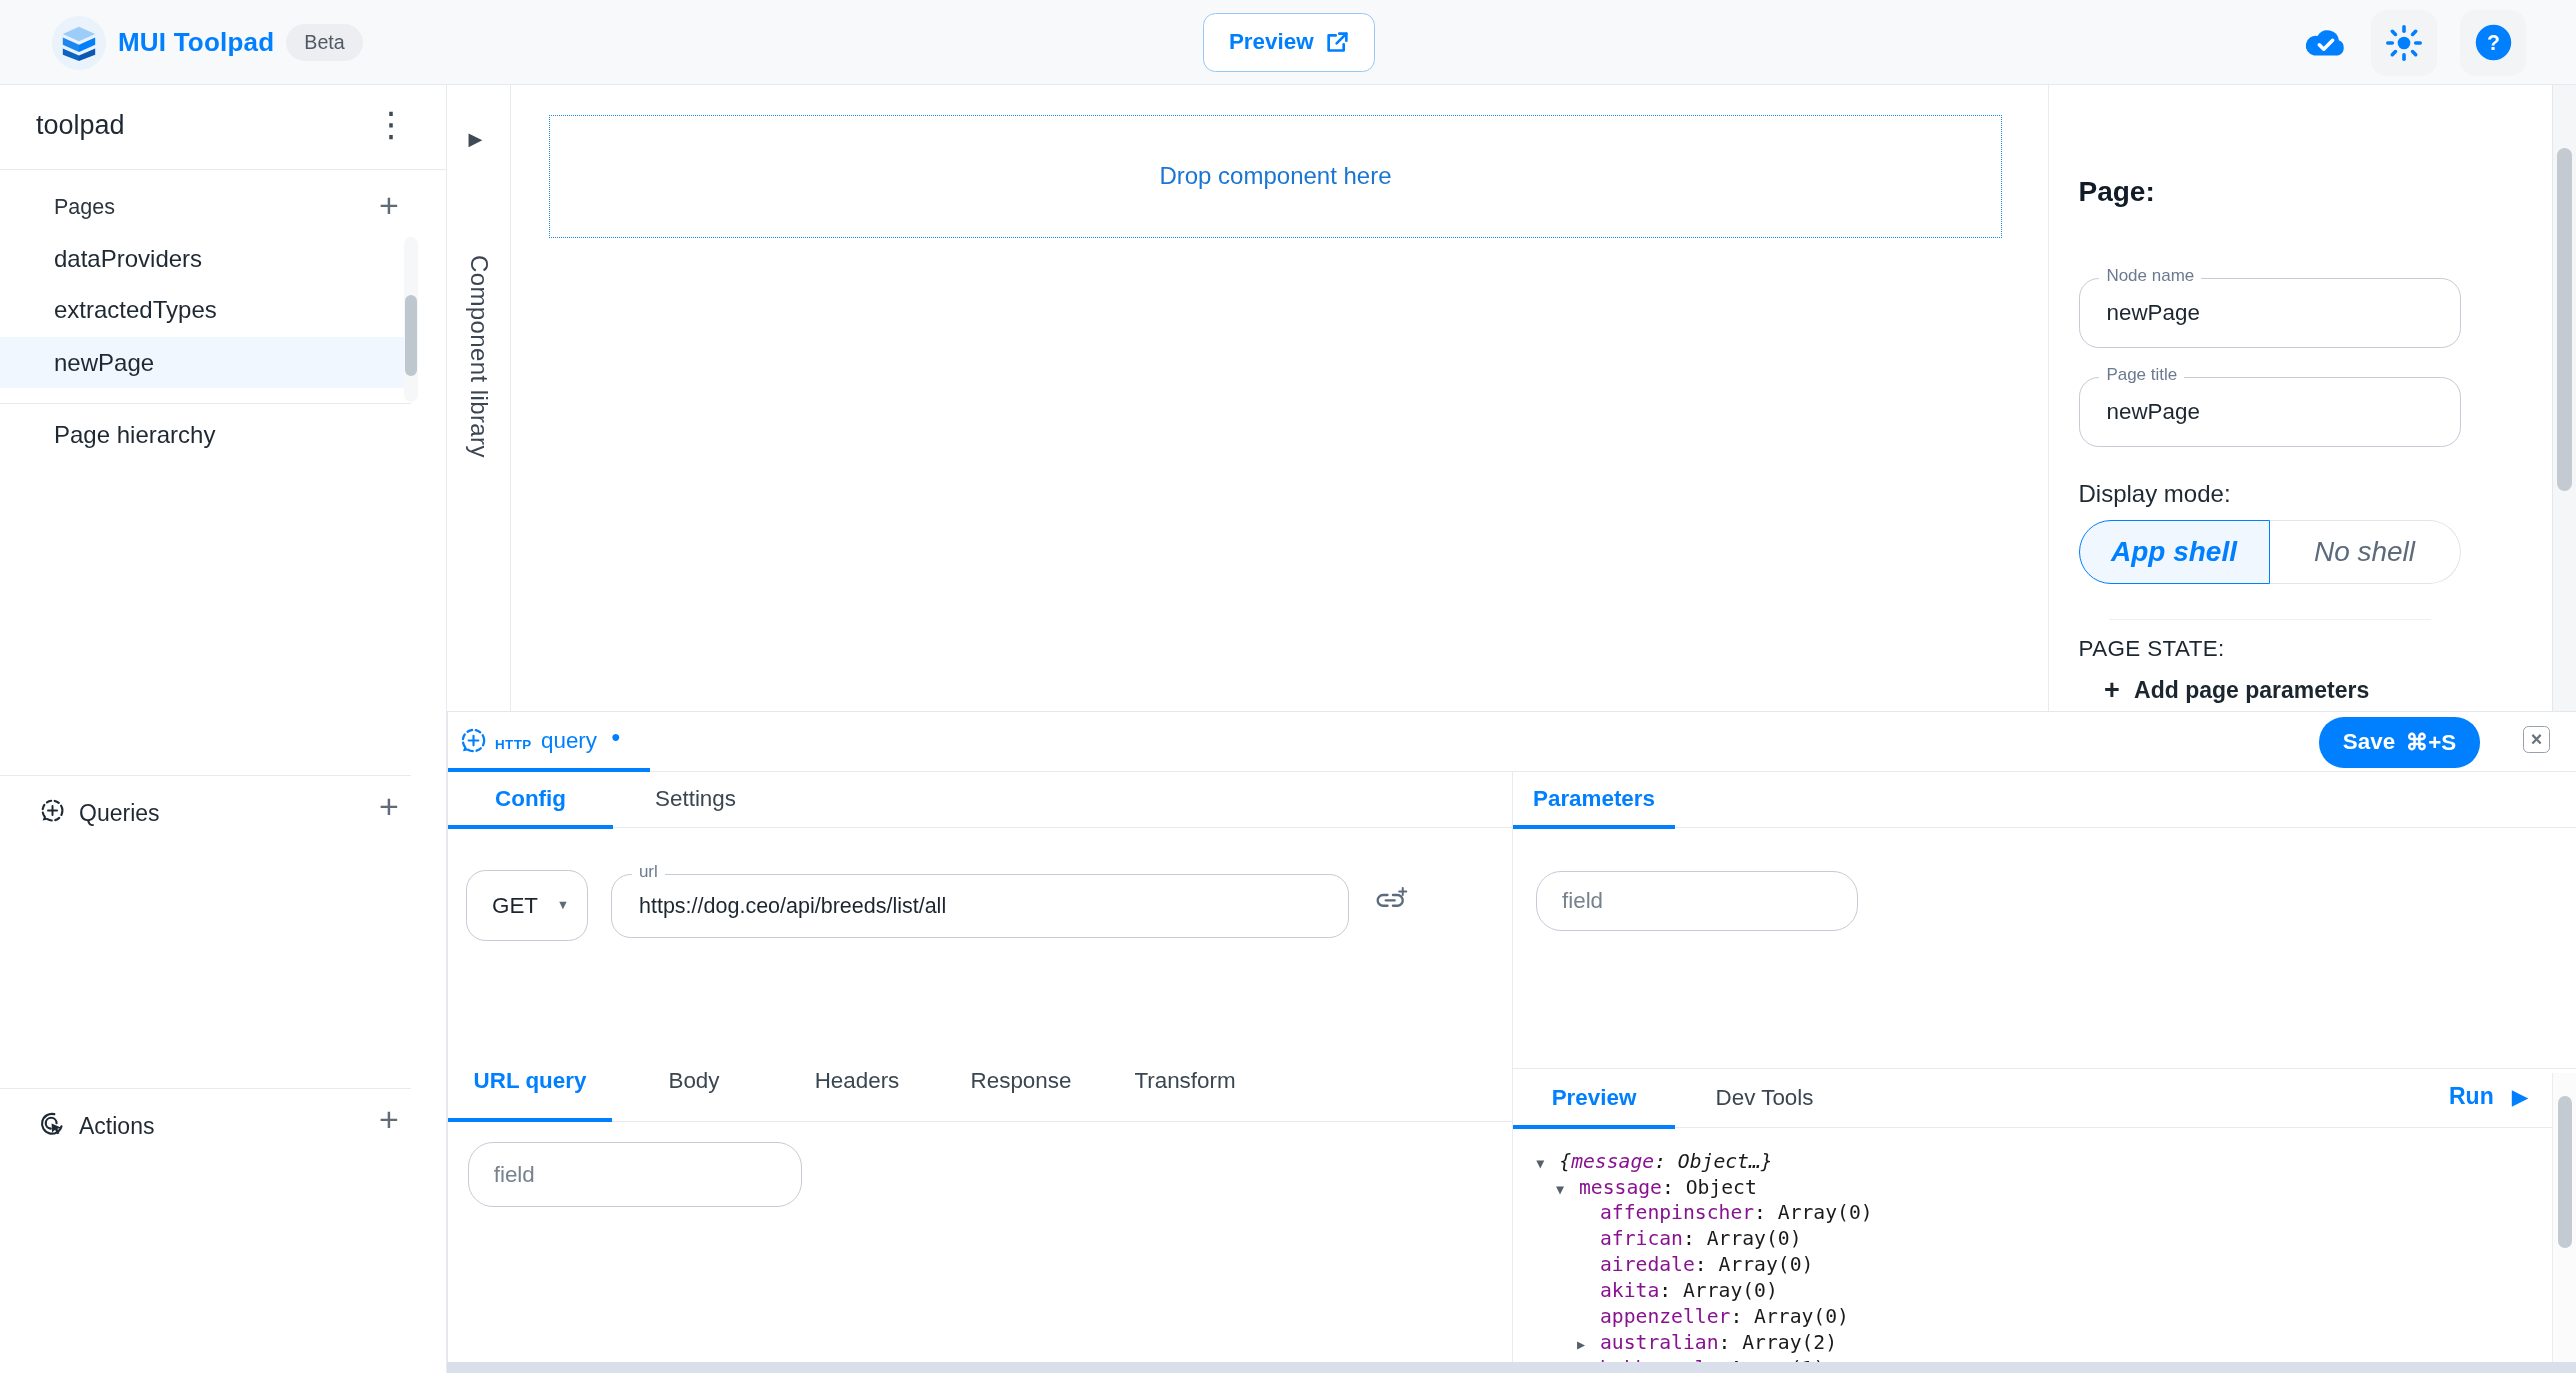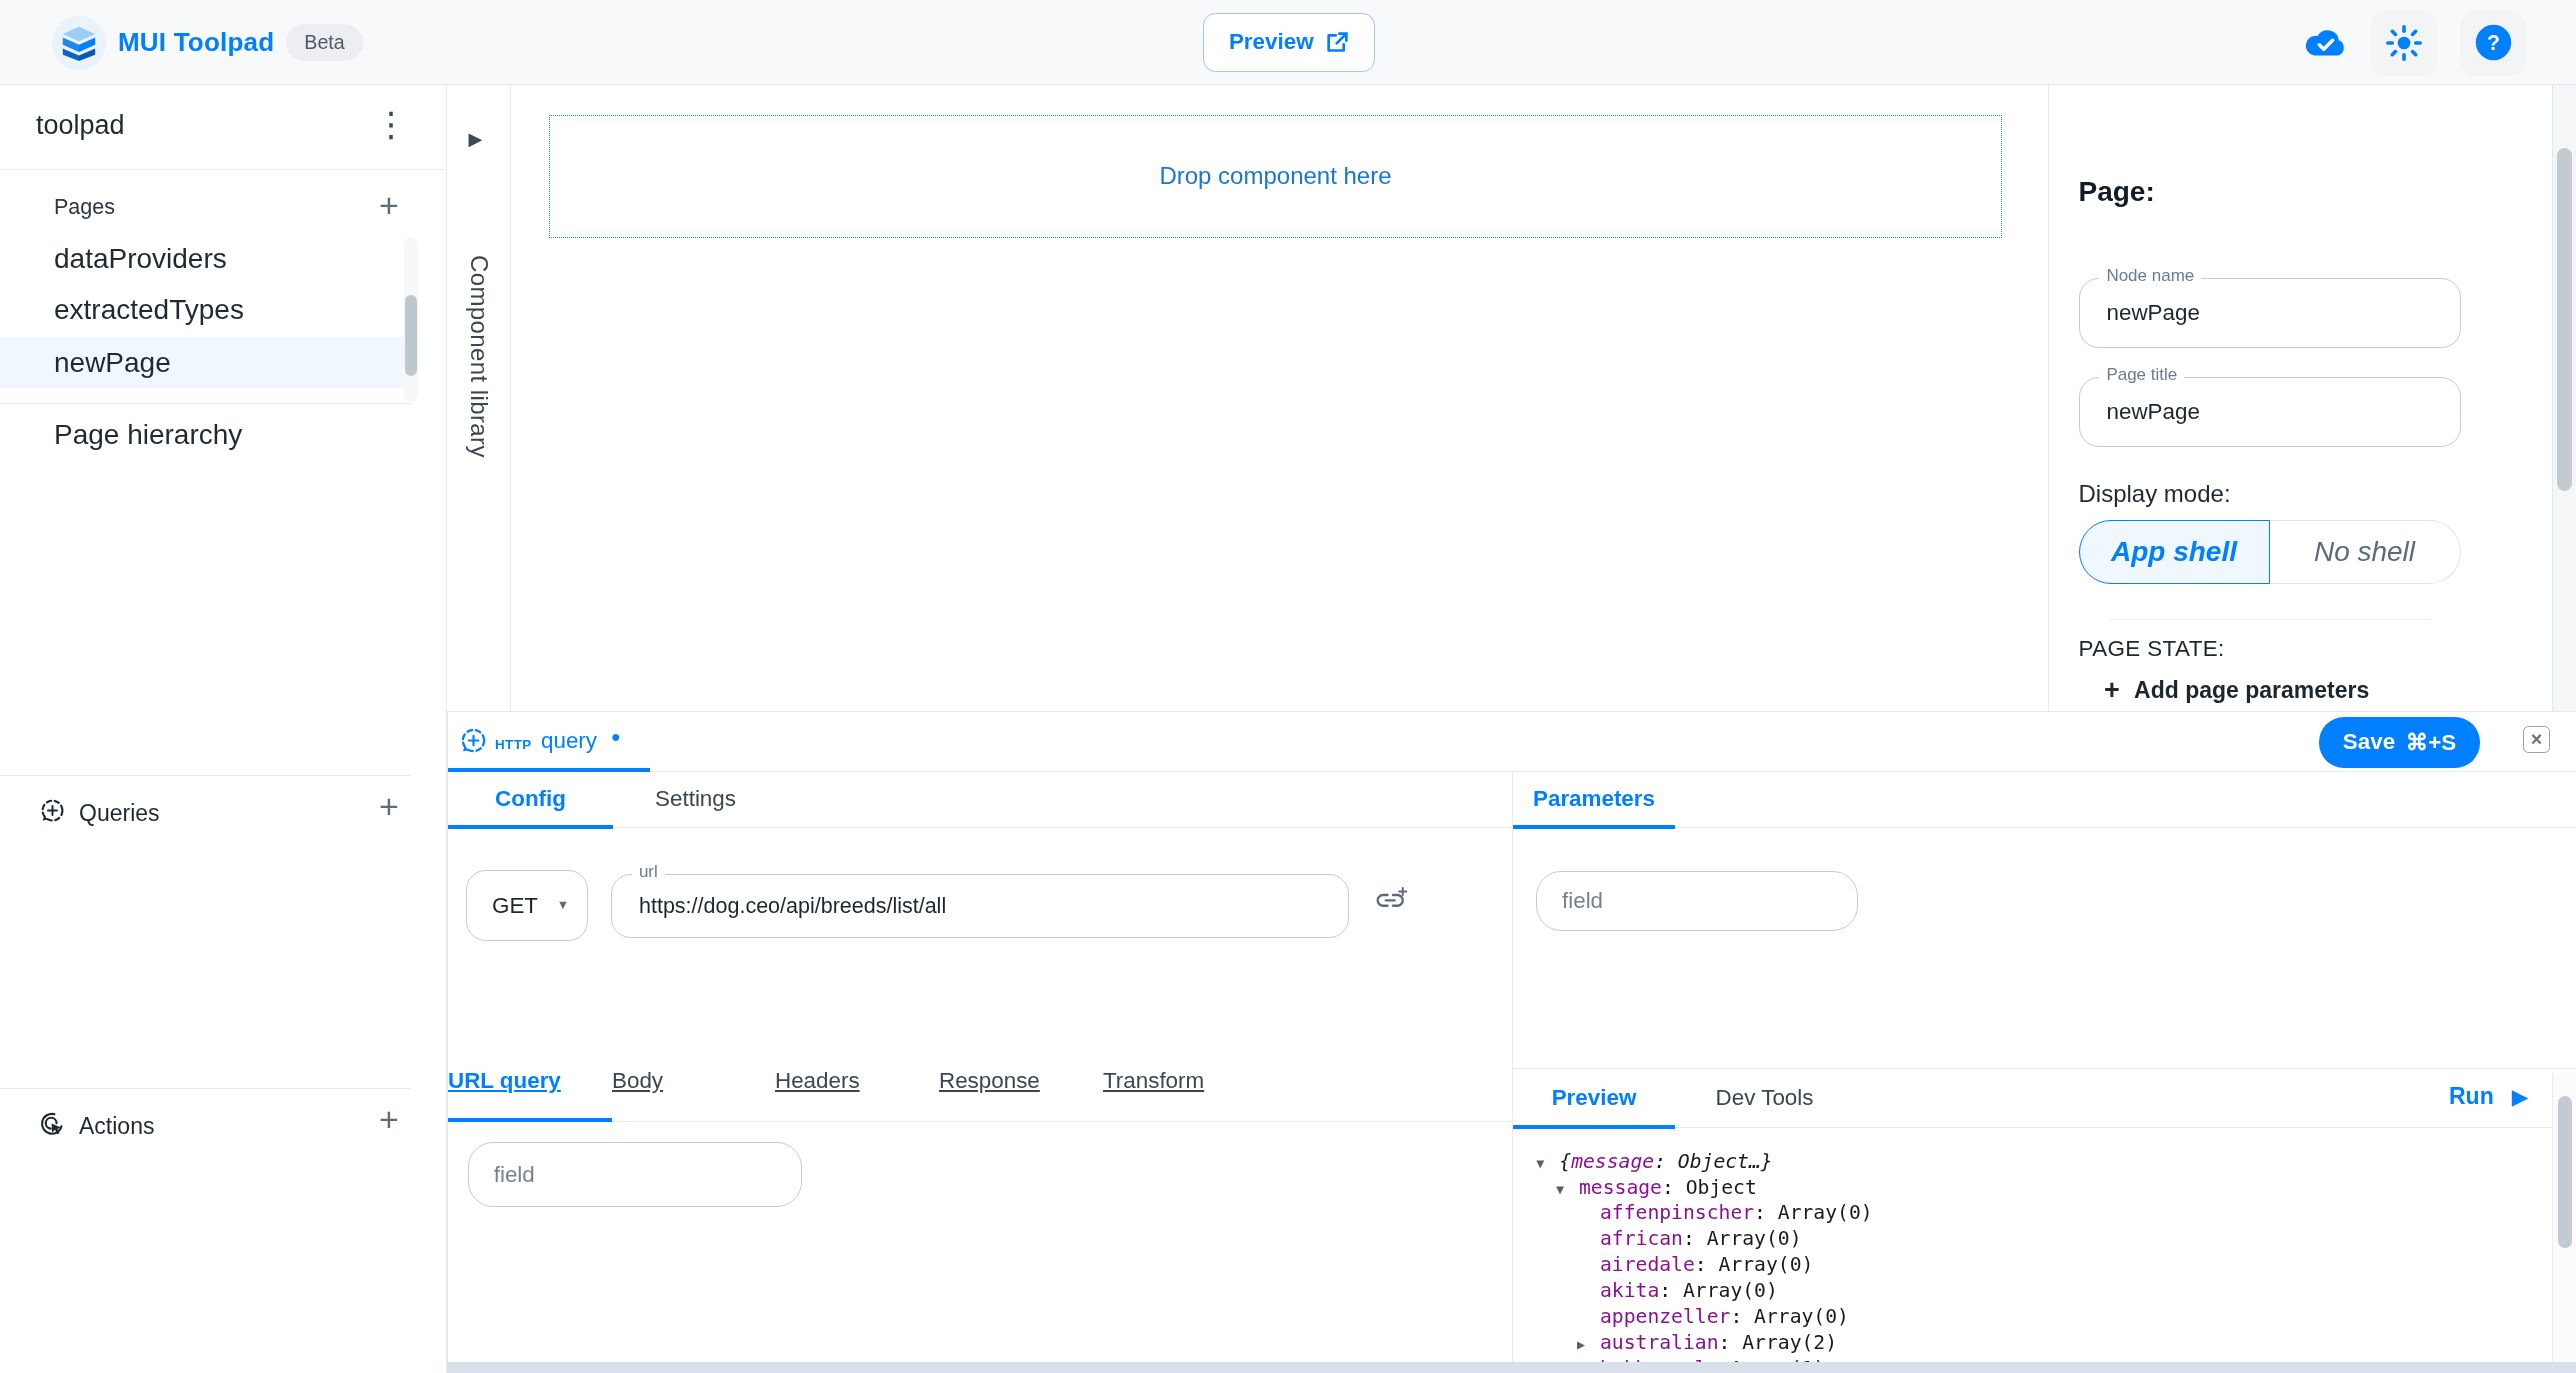--- a/index.html
+++ b/index.html
@@ -18,21 +18,21 @@
   .icon-btn { width:66px; height:66px; border-radius:16px; background:#F2F4F6; display:flex; align-items:center; justify-content:center; }
 
   
   .sidebar { position:absolute; left:0; top:85px; width:447px; height:1289px; background:#fff; border-right:0.9px solid #E8EBEE; }
   .sb-head { position:absolute; left:0; top:0; width:447px; height:85px; border-bottom:0.9px solid #E8EBEE; }
   .sb-title { position:absolute; left:36px; top:25px; font-size:27px; color:#1F2933; }
   .kebab { position:absolute; left:374px; top:16px; font-size:34px; color:#3E4A56; line-height:1.4; cursor:pointer; }
   .sb-sect { position:absolute; left:0; width:447px; height:52px; }
   .sb-sect-label { position:absolute; left:54px; top:12.5px; font-size:21.5px; color:#2A3540; }
   .sb-plus { position:absolute; left:379px; top:3.6px; font-size:34px; font-weight:300; color:#5F6B76; cursor:pointer; }
-  .sb-item { position:absolute; left:0; width:404px; height:51px; font-size:28px; color:#1F2933; line-height:51px; padding-left:54px; cursor:pointer; }
+  .sb-item { position:absolute; left:0; width:404px; height:51px; font-size:24px; color:#1F2933; line-height:51px; padding-left:54px; cursor:pointer; }
   .sb-item.selected { background:#F0F7FF; }
   .sb-div { position:absolute; left:0; width:411px; height:0.9px; background:#E8EBEE; }
   .sb-row { position:absolute; left:0; width:447px; height:68px; }
   .sb-row .ricon { position:absolute; left:39px; top:19.7px; }
   .sb-row .rlabel { position:absolute; left:79px; top:21.5px; font-size:23px; color:#1F2933; }
   .pages-track { position:absolute; left:404px; top:152px; width:14.3px; height:165px; background:#F6F7F8; border-radius:7.2px; }
   .pages-thumb { position:absolute; left:0.9px; top:58px; width:12.5px; height:81px; background:#BFC7CE; border-radius:6.3px; cursor:pointer; }
 
   
   .comp-strip { position:absolute; left:447px; top:85px; width:64px; height:626px; background:#fff; border-right:0.9px solid #E8EBEE; }
@@ -89,21 +89,21 @@
   .mt-idle { color:#3A4650; }
   .mini-underline { position:absolute; top:53px; height:3.6px; background:#007FFF; left:0; }
 
   .get-select { position:absolute; left:18px; top:98px; width:122px; height:71px; border:1.8px solid #C4CBD4; border-radius:19.7px; cursor:pointer; }
   .get-select .gv { position:absolute; left:25px; top:21.5px; font-size:22.4px; color:#1C2630; }
   .get-select .gc { position:absolute; right:18px; top:27px; font-size:12.5px; color:#5F6B76; }
   .url-field { left:163px; top:102px; width:738px; height:64px; }
   .link-icon { position:absolute; left:927px; top:114px; cursor:pointer; }
 
   .subtabs { position:absolute; left:0; top:269px; width:1064px; height:81px; border-bottom:0.9px solid #E8EBEE; }
-  .subtab { position:absolute; top:27px; width:164px; text-align:left; font-size:22.4px; cursor:pointer;text-decoration:underline; }
+  .subtab { position:absolute; top:27px; width:164px; text-align:center; font-size:22.4px; cursor:pointer; }
   .sub-underline { position:absolute; left:0; top:77px; width:164px; height:3.6px; background:#007FFF; }
 
   .ph-field { position:absolute; border:1.8px solid #C4CBD4; border-radius:25px; }
   .ph-field input { width:100%; height:100%; border:0; outline:0; background:transparent; padding-left:25px; font-family:"Liberation Sans",sans-serif; font-size:22.4px; color:#1C2630; }
   .ph-field input::placeholder { color:#76828E; opacity:1; }
 
   .prev-row { position:absolute; left:0; top:296px; width:1064px; height:60px; border-top:0.9px solid #E8EBEE; border-bottom:0.9px solid #E8EBEE; }
   .run-btn { position:absolute; left:936px; top:14.3px; display:flex; align-items:center; gap:18px; cursor:pointer; }
   .run-btn .run-label { color:#007FFF; font-size:23px; font-weight:700; }
   .run-btn .run-play { color:#007FFF; font-size:21.5px; }

